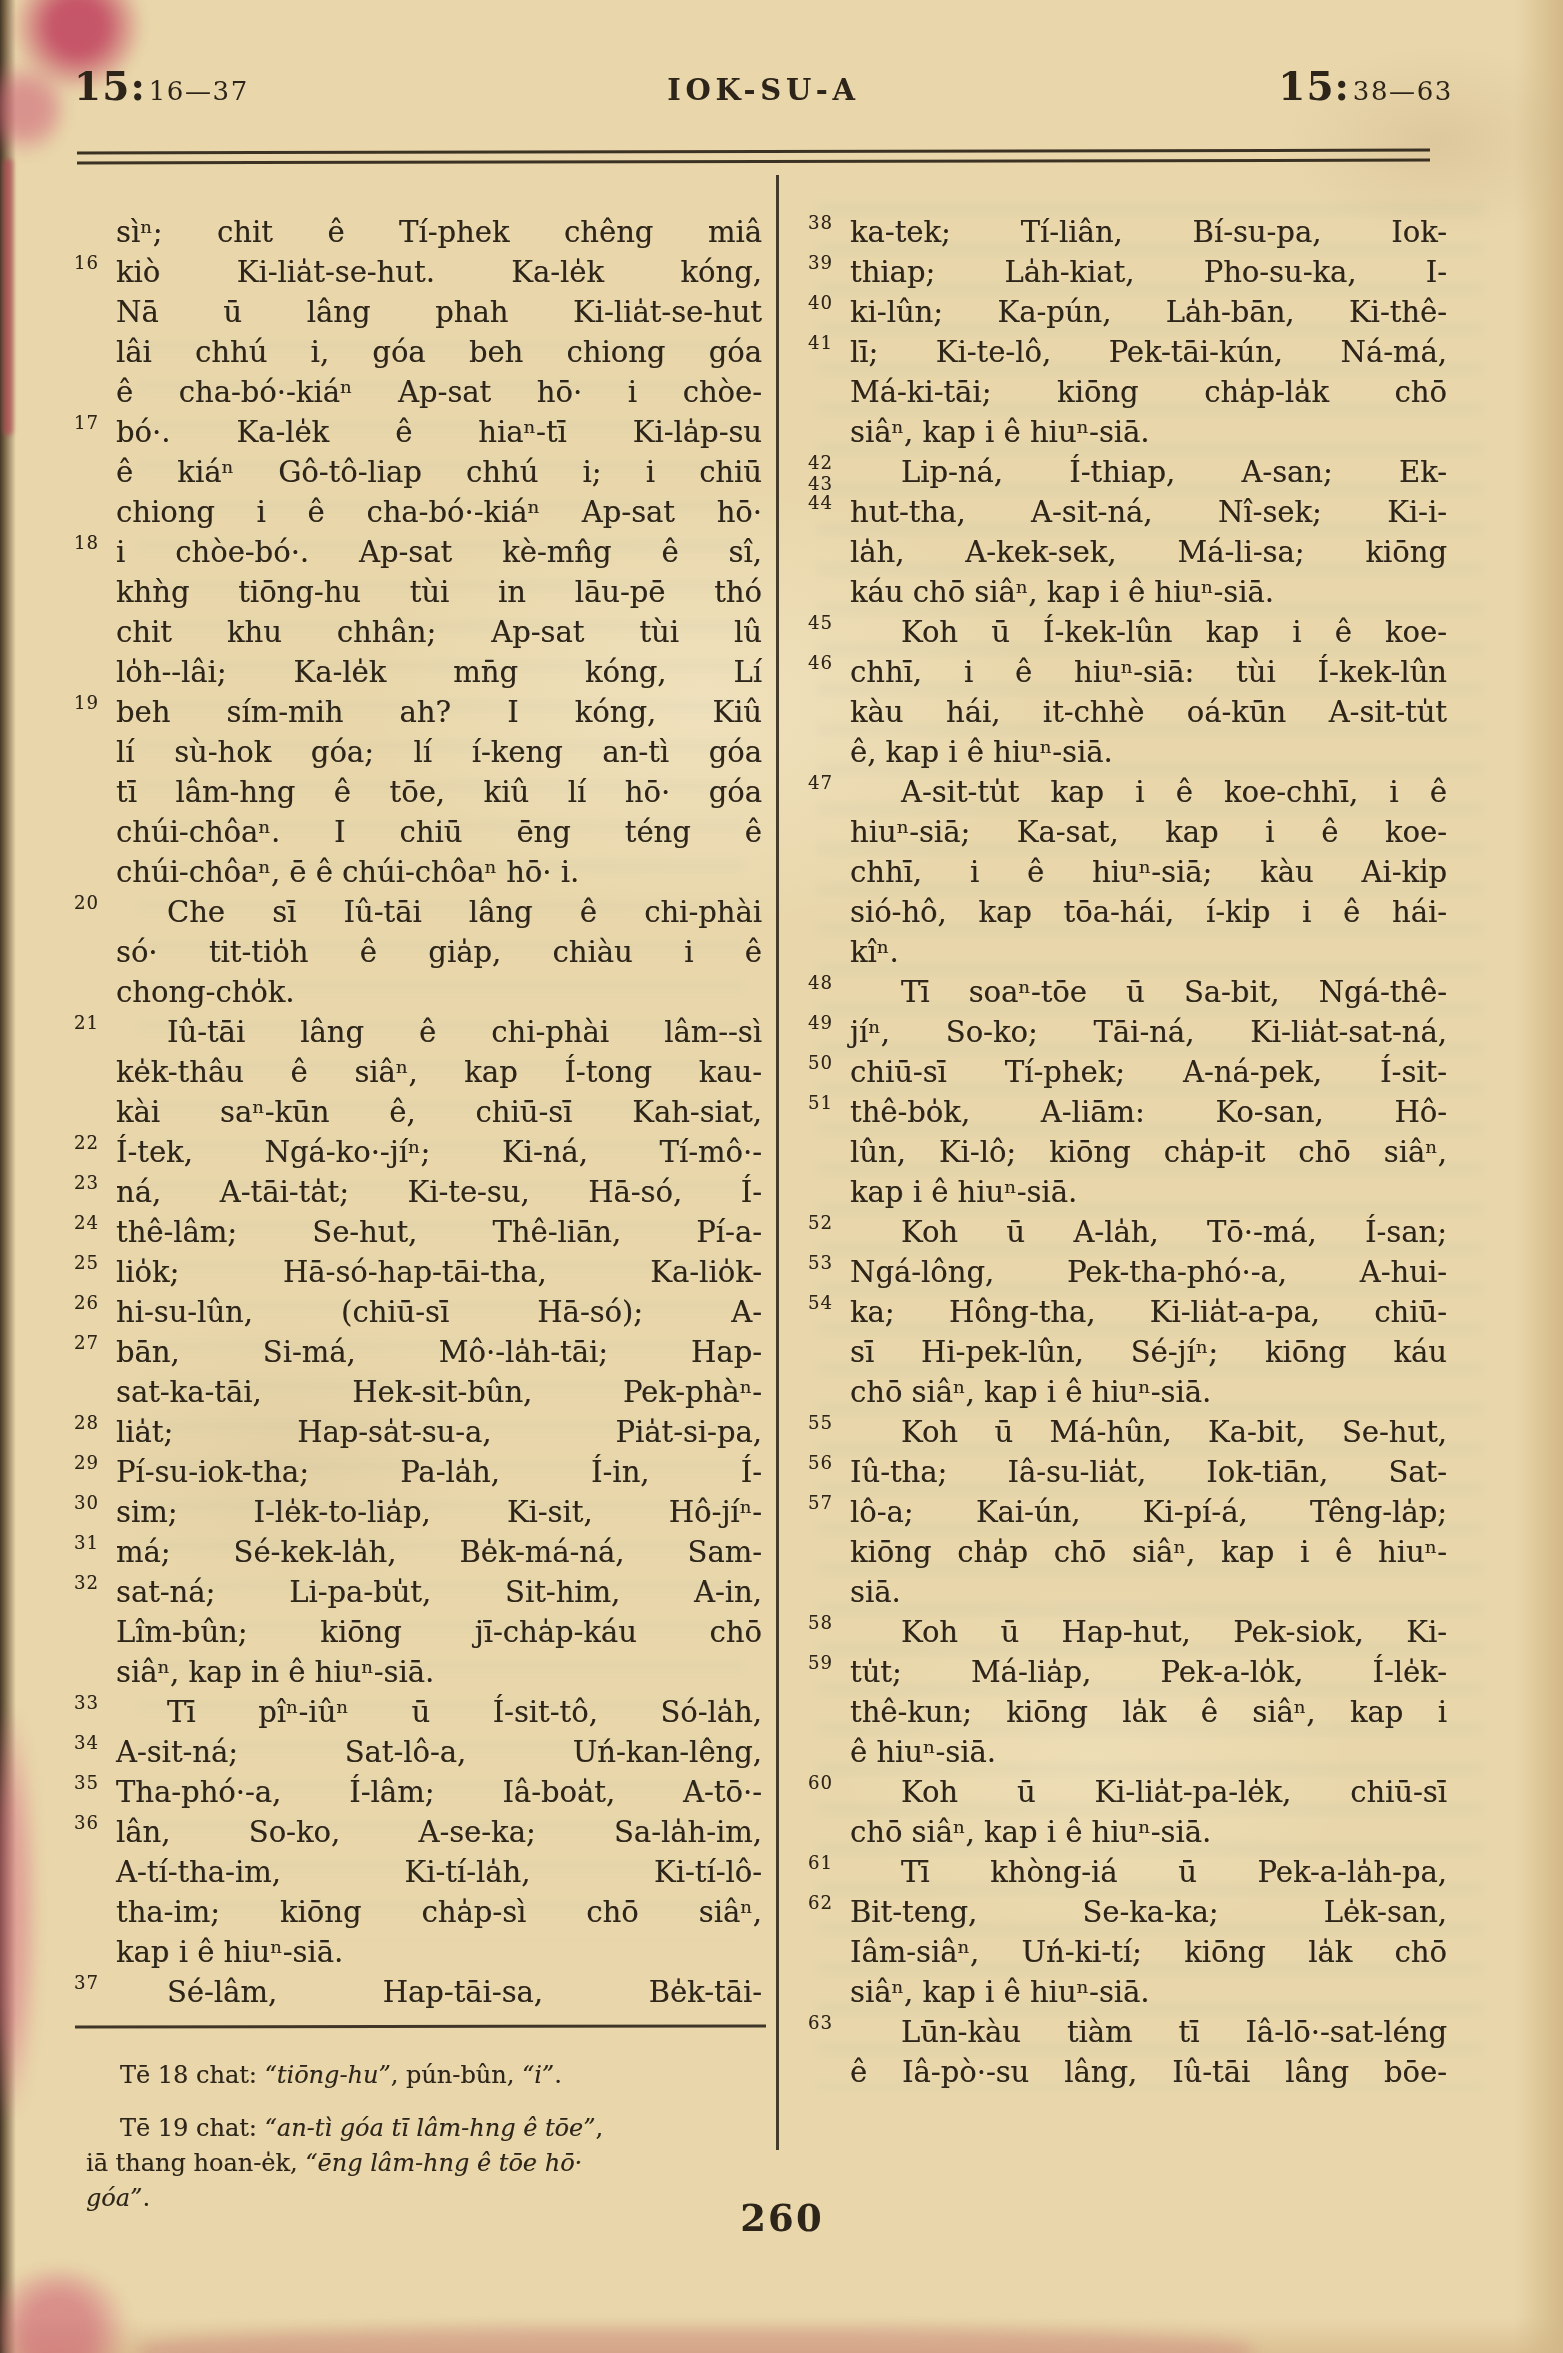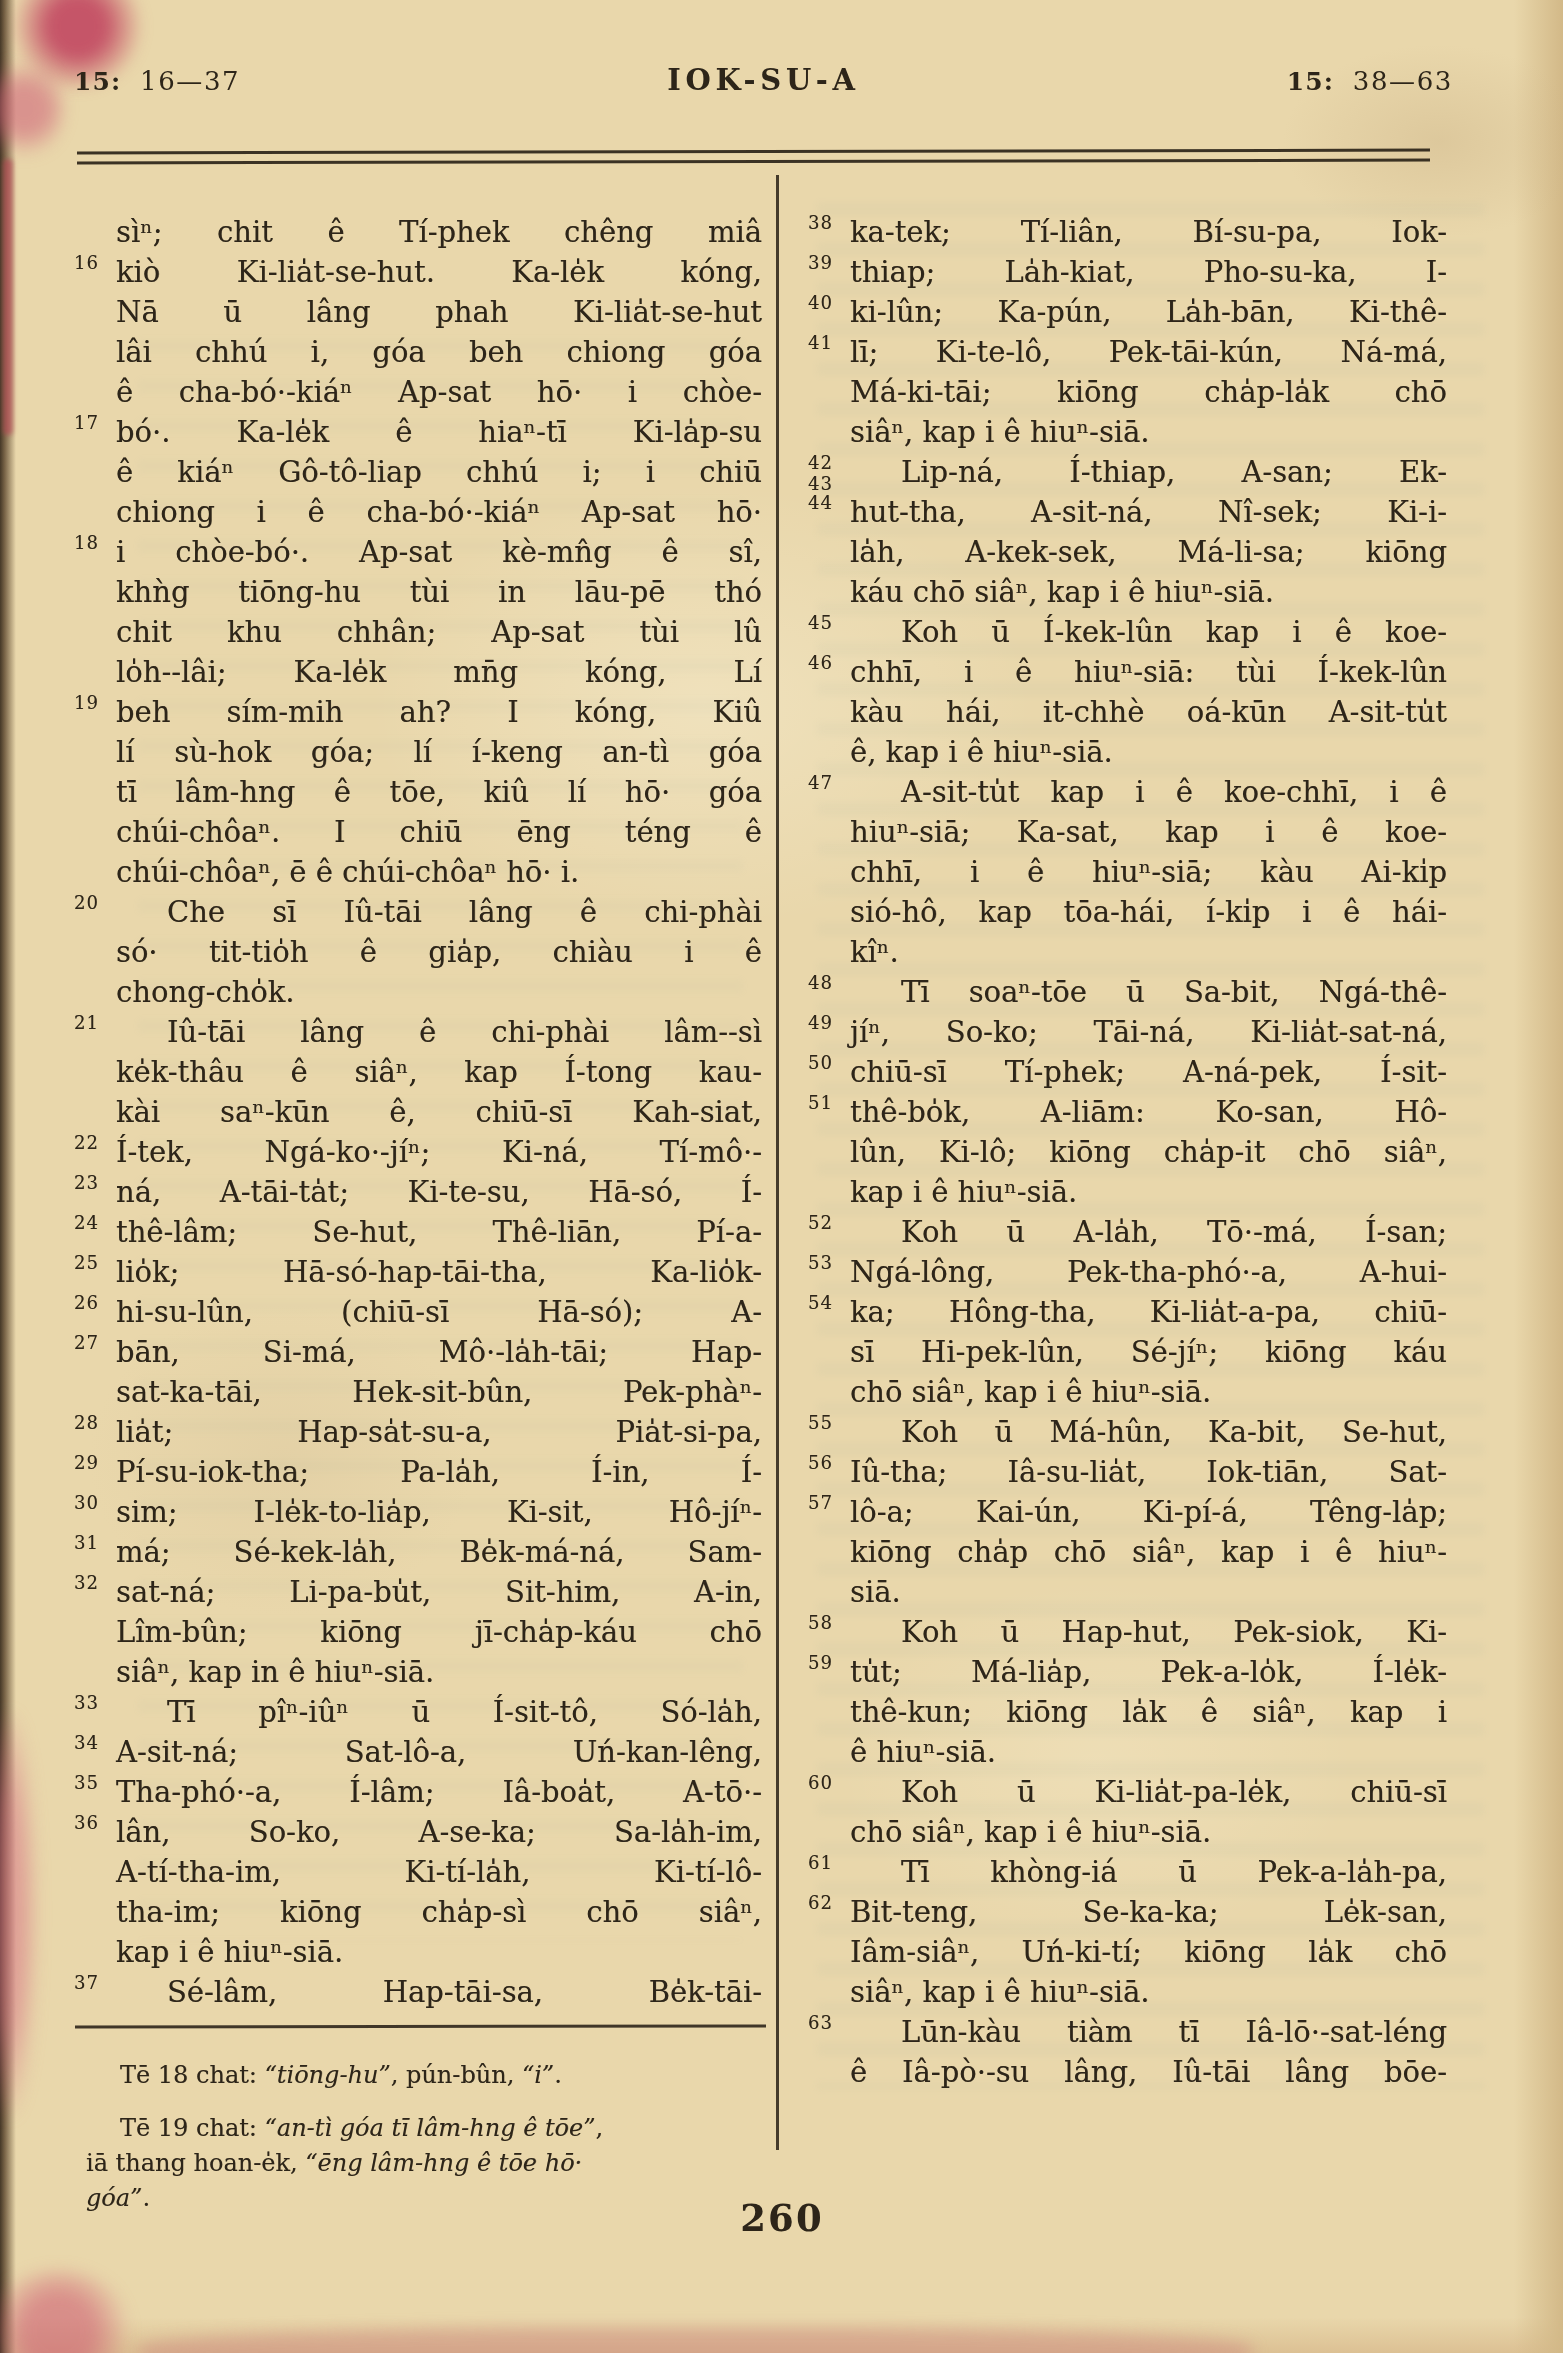--- a/index.html
+++ b/index.html
@@ -32,22 +32,22 @@
       background:radial-gradient(ellipse, rgba(212,104,128,.5) 0 40%, rgba(212,104,128,0) 78%);}
   .s4{left:-16px;top:2270px;width:149px;height:122px;filter:blur(7.4px);
       background:radial-gradient(circle, rgba(203,82,110,.55) 0 35%, rgba(203,82,110,0) 75%);}
   .s5{left:138px;top:2328px;width:1114px;height:48px;filter:blur(7.4px);border-radius:40%;
       background:rgba(201,122,122,.38);}
   .s6{left:3.2px;top:159px;width:9.5px;height:276px;filter:blur(2.7px);border-radius:4.2px;
       background:rgba(186,58,80,.55);}
   .header{position:absolute;left:74px;top:63px;width:1379px;display:flex;
     justify-content:space-between;align-items:baseline;}
   .hdr-group{white-space:nowrap;}
-  .hdr-chap{font-weight:bold;font-size:25px;letter-spacing:1.1px;margin-top:16px;}
-  .hdr-range{font-size:26px;letter-spacing:1.6px;margin-left:16px;}
+  .hdr-chap{font-weight:bold;font-size:39px;letter-spacing:1.1px;margin-top:16px;}
+  .hdr-range{font-size:26px;letter-spacing:1.6px;}
   .hdr-title{font-size:29px;letter-spacing:4.8px;font-weight:bold;}
   .rule2{position:absolute;left:77px;top:150px;width:1353px;height:6.9px;
     border-top:3.7px solid var(--ink);border-bottom:3.2px solid var(--ink);
     transform:rotate(-0.12deg);opacity:.92;}
   .divider{position:absolute;left:776px;top:175px;width:2.7px;height:1975px;
     background:var(--ink);opacity:.88;}
   .column{position:absolute;top:212px;font-size:29px;}
   .colL{left:116px;width:646px;}
   .colR{left:850px;width:597px;}
   .line{position:relative;height:40px;line-height:40px;white-space:nowrap;

